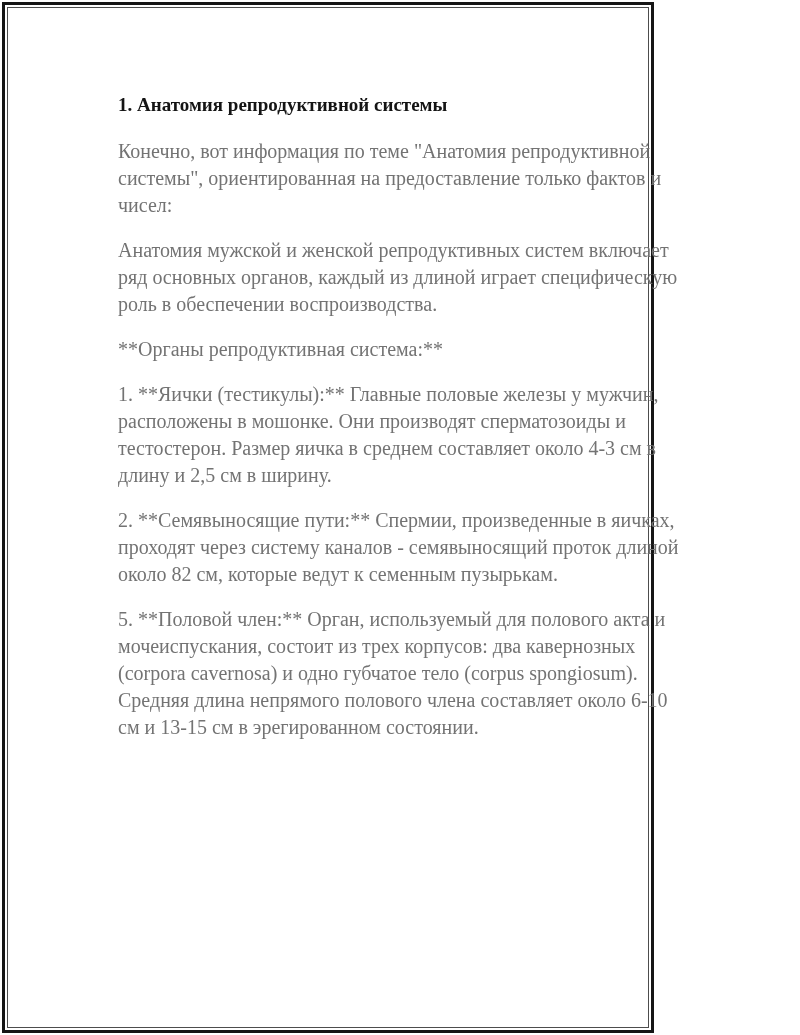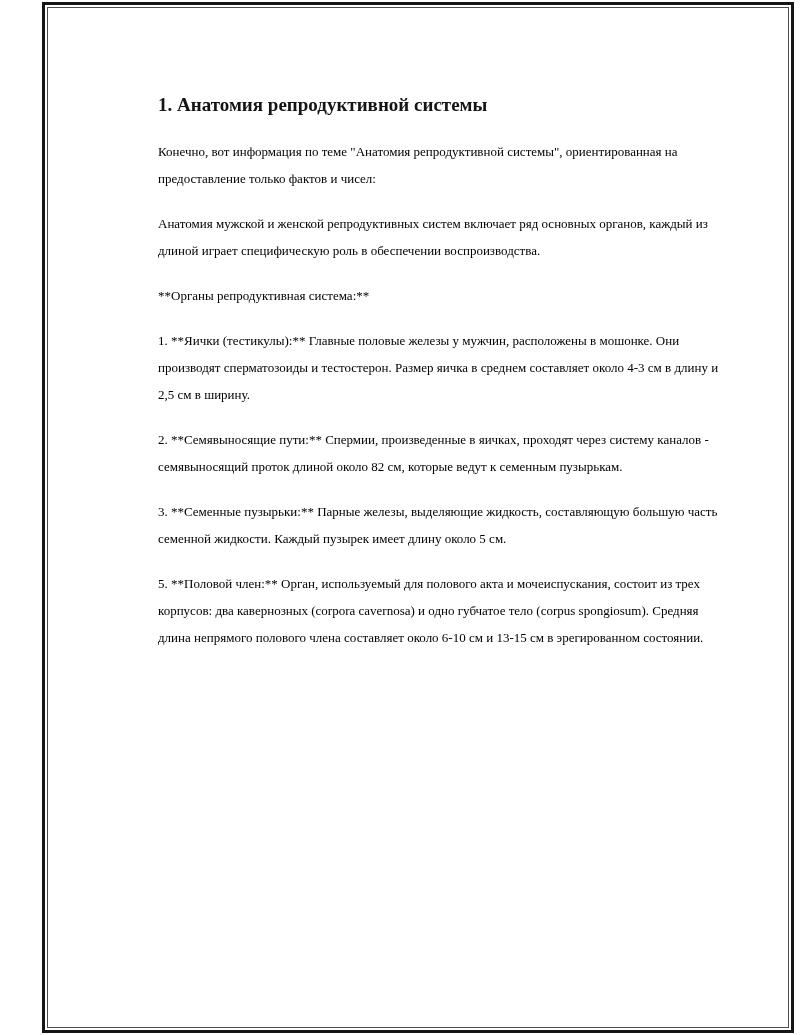--- a/index.html
+++ b/index.html
@@ -12,26 +12,25 @@
     height: 1035px;
     position: relative;
     font-family: "Liberation Serif", "DejaVu Serif", serif;
     color: #1c1c1c;
     overflow: hidden;
   }
   .outer-frame {
     position: absolute;
     left: 2px;
     top: 2px;
-    width: 752px;
+    width: 652px;
     height: 1031px;
     box-sizing: border-box;
     border: 3px solid #151515;
     background: #ffffff;
-    margin-left: 40px;
   }
   .inner-frame {
     position: absolute;
     left: 2px;
     top: 2px;
     right: 2px;
     bottom: 2px;
     border: 1px solid #4d4d4d;
     background: #ffffff;
   }
@@ -42,35 +41,34 @@
     width: 566px;
   }
   .doc-title {
     font-size: 19px;
     font-weight: bold;
     line-height: 26px;
     margin: 0 0 20px 0;
     color: #141414;
   }
   .doc-para {
-    font-size: 13px;
+    font-size: 20px;
     line-height: 27px;
     margin: 0 0 18px 0;
-    color: #000000;
+    color: #737373;
   }
 </style>
 </head>
 <body>
 
 <div class="outer-frame">
   <div class="inner-frame">
     <main class="content">
       <h1 class="doc-title">1. Анатомия репродуктивной системы</h1>
       <p class="doc-para">Конечно, вот информация по теме "Анатомия репродуктивной системы", ориентированная на предоставление только фактов и чисел:</p>
       <p class="doc-para">Анатомия мужской и женской репродуктивных систем включает ряд основных органов, каждый из длиной играет специфическую роль в обеспечении воспроизводства.</p>
       <p class="doc-para">**Органы репродуктивная система:**</p>
       <p class="doc-para">1. **Яички (тестикулы):** Главные половые железы у мужчин, расположены в мошонке. Они производят сперматозоиды и тестостерон. Размер яичка в среднем составляет около 4-3 см в длину и 2,5 см в ширину.</p>
       <p class="doc-para">2. **Семявыносящие пути:** Спермии, произведенные в яичках, проходят через систему каналов - семявыносящий проток длиной около 82 см, которые ведут к семенным пузырькам.</p>
-      <p class="doc-para">3. **Семенные пузырьки:** Парные железы, выделяющие жидкость, составляющую большую часть семенной жидкости. Каждый пузырек имеет длину около 5 см.</p>
       <p class="doc-para">5. **Половой член:** Орган, используемый для полового акта и мочеиспускания, состоит из трех корпусов: два кавернозных (corpora cavernosa) и одно губчатое тело (corpus spongiosum). Средняя длина непрямого полового члена составляет около 6-10 см и 13-15 см в эрегированном состоянии.</p>
     </main>
   </div>
 </div>
 
 </body></html>

